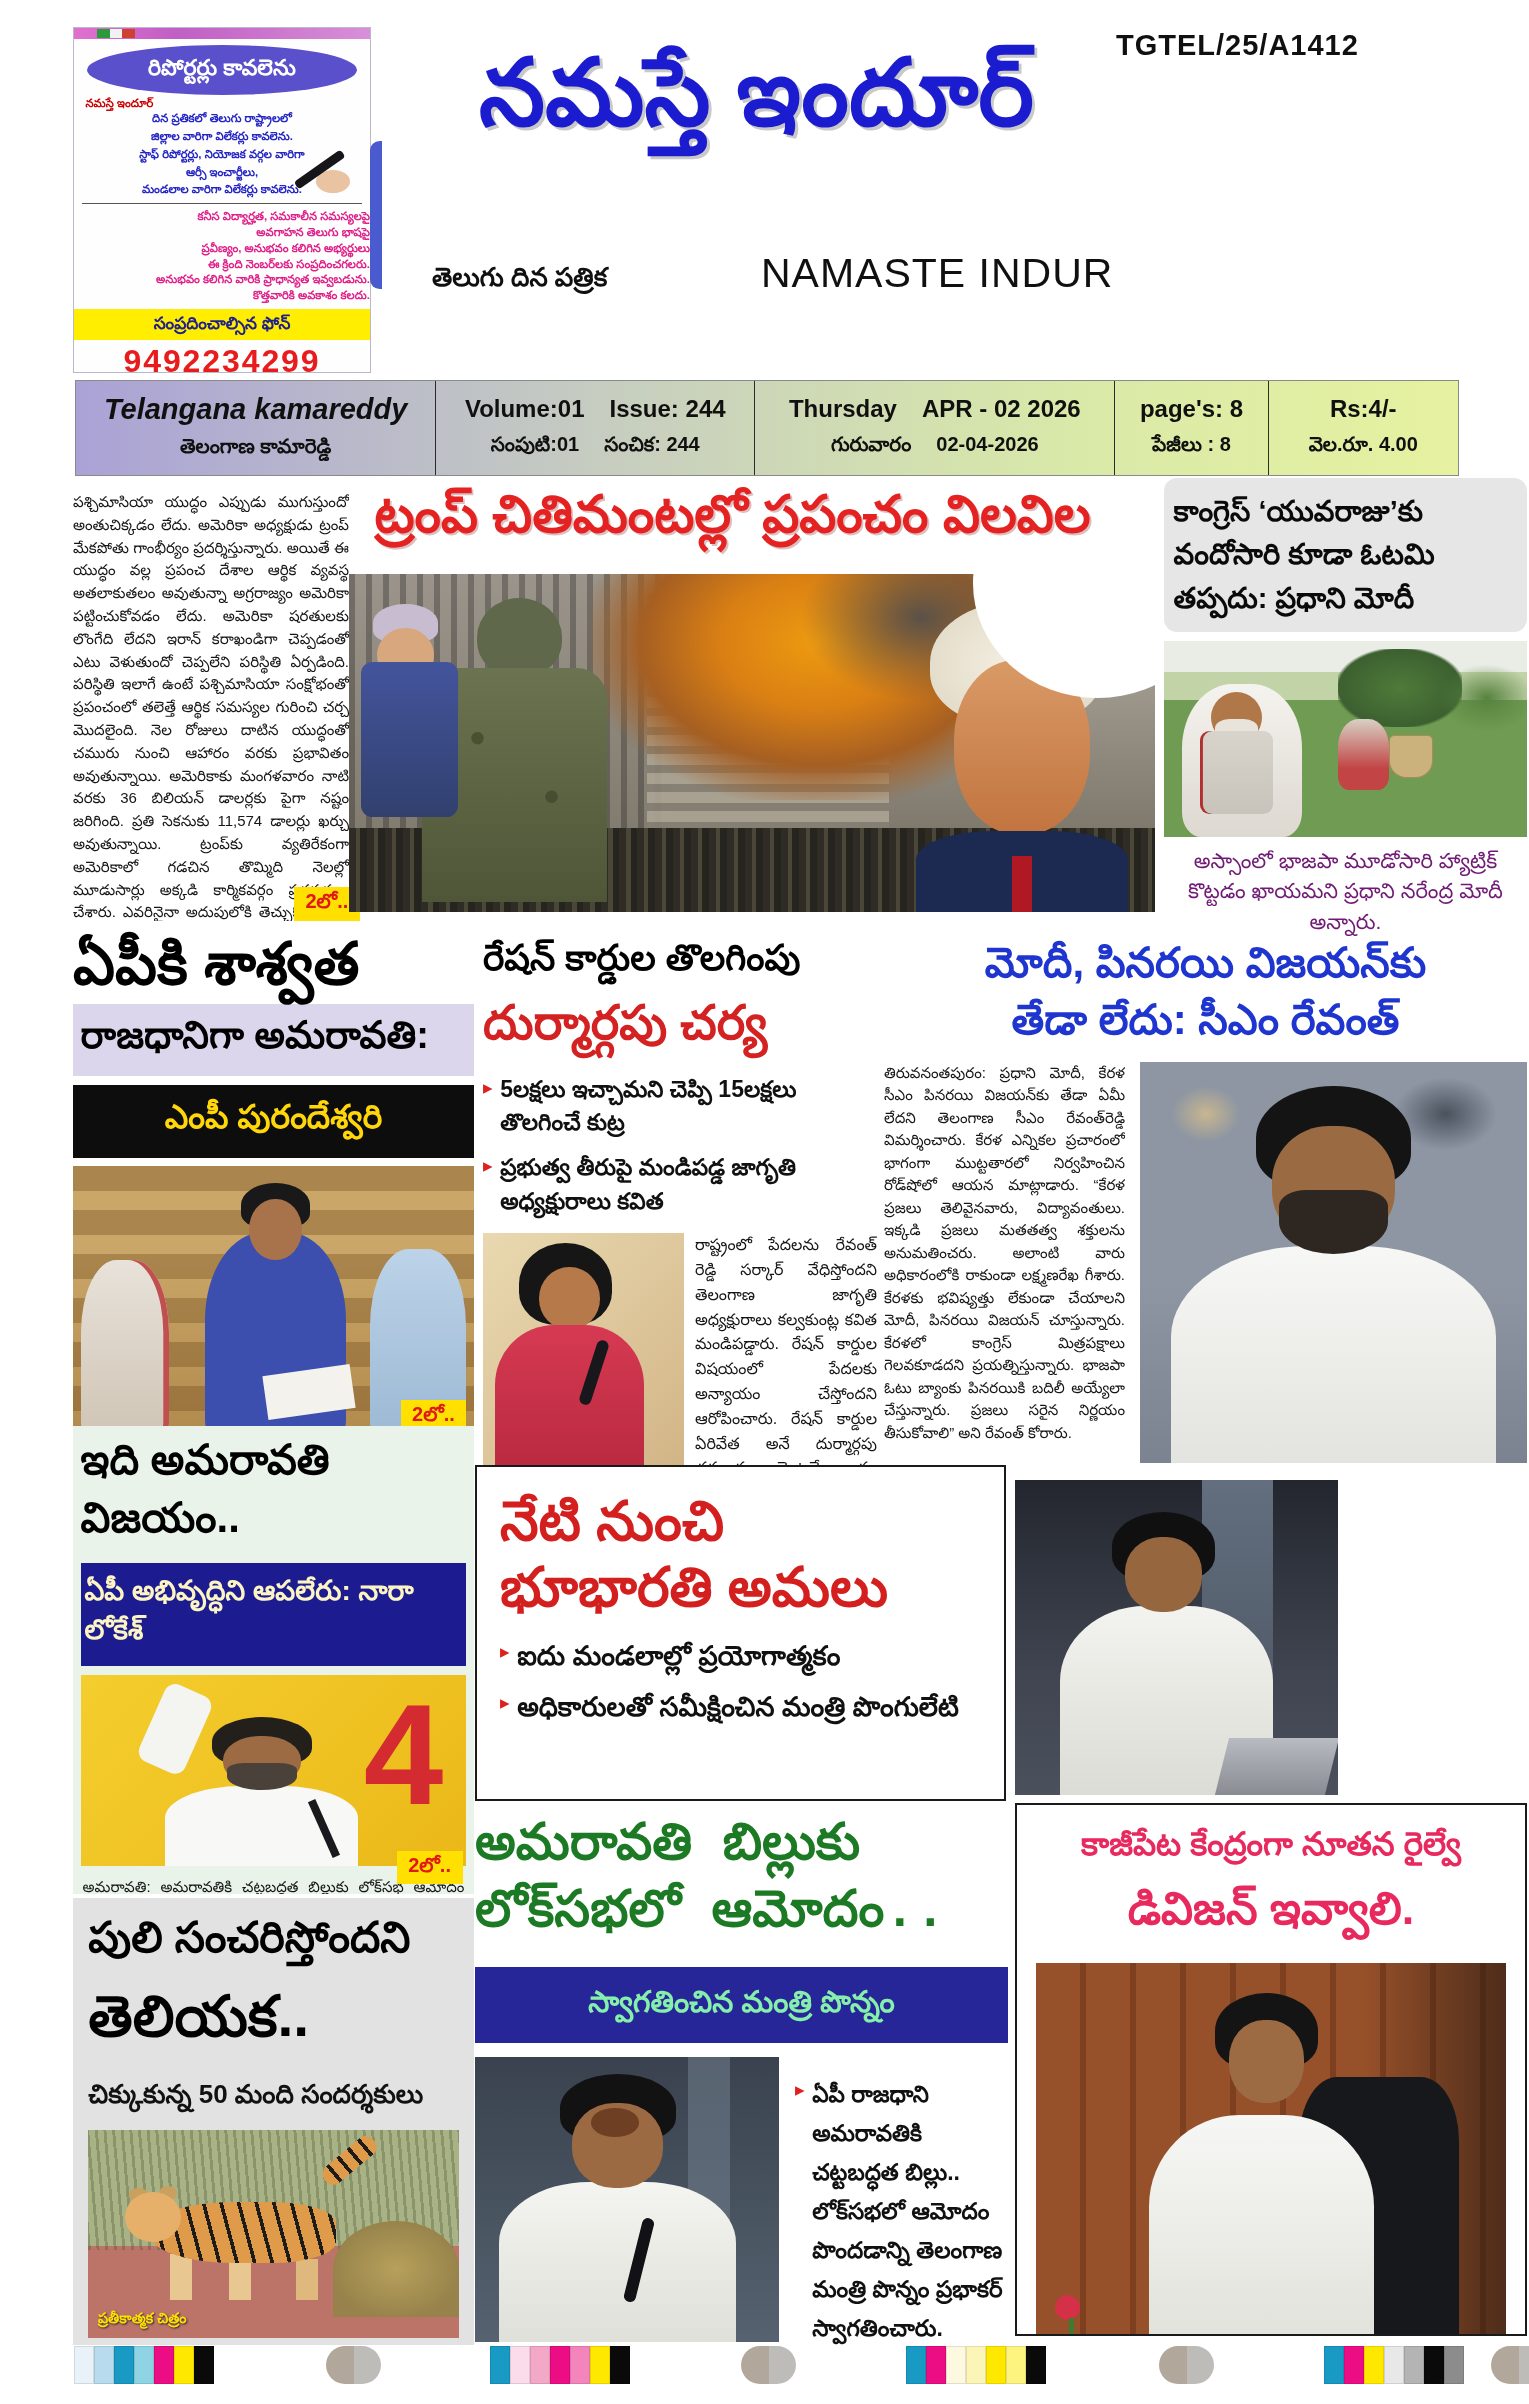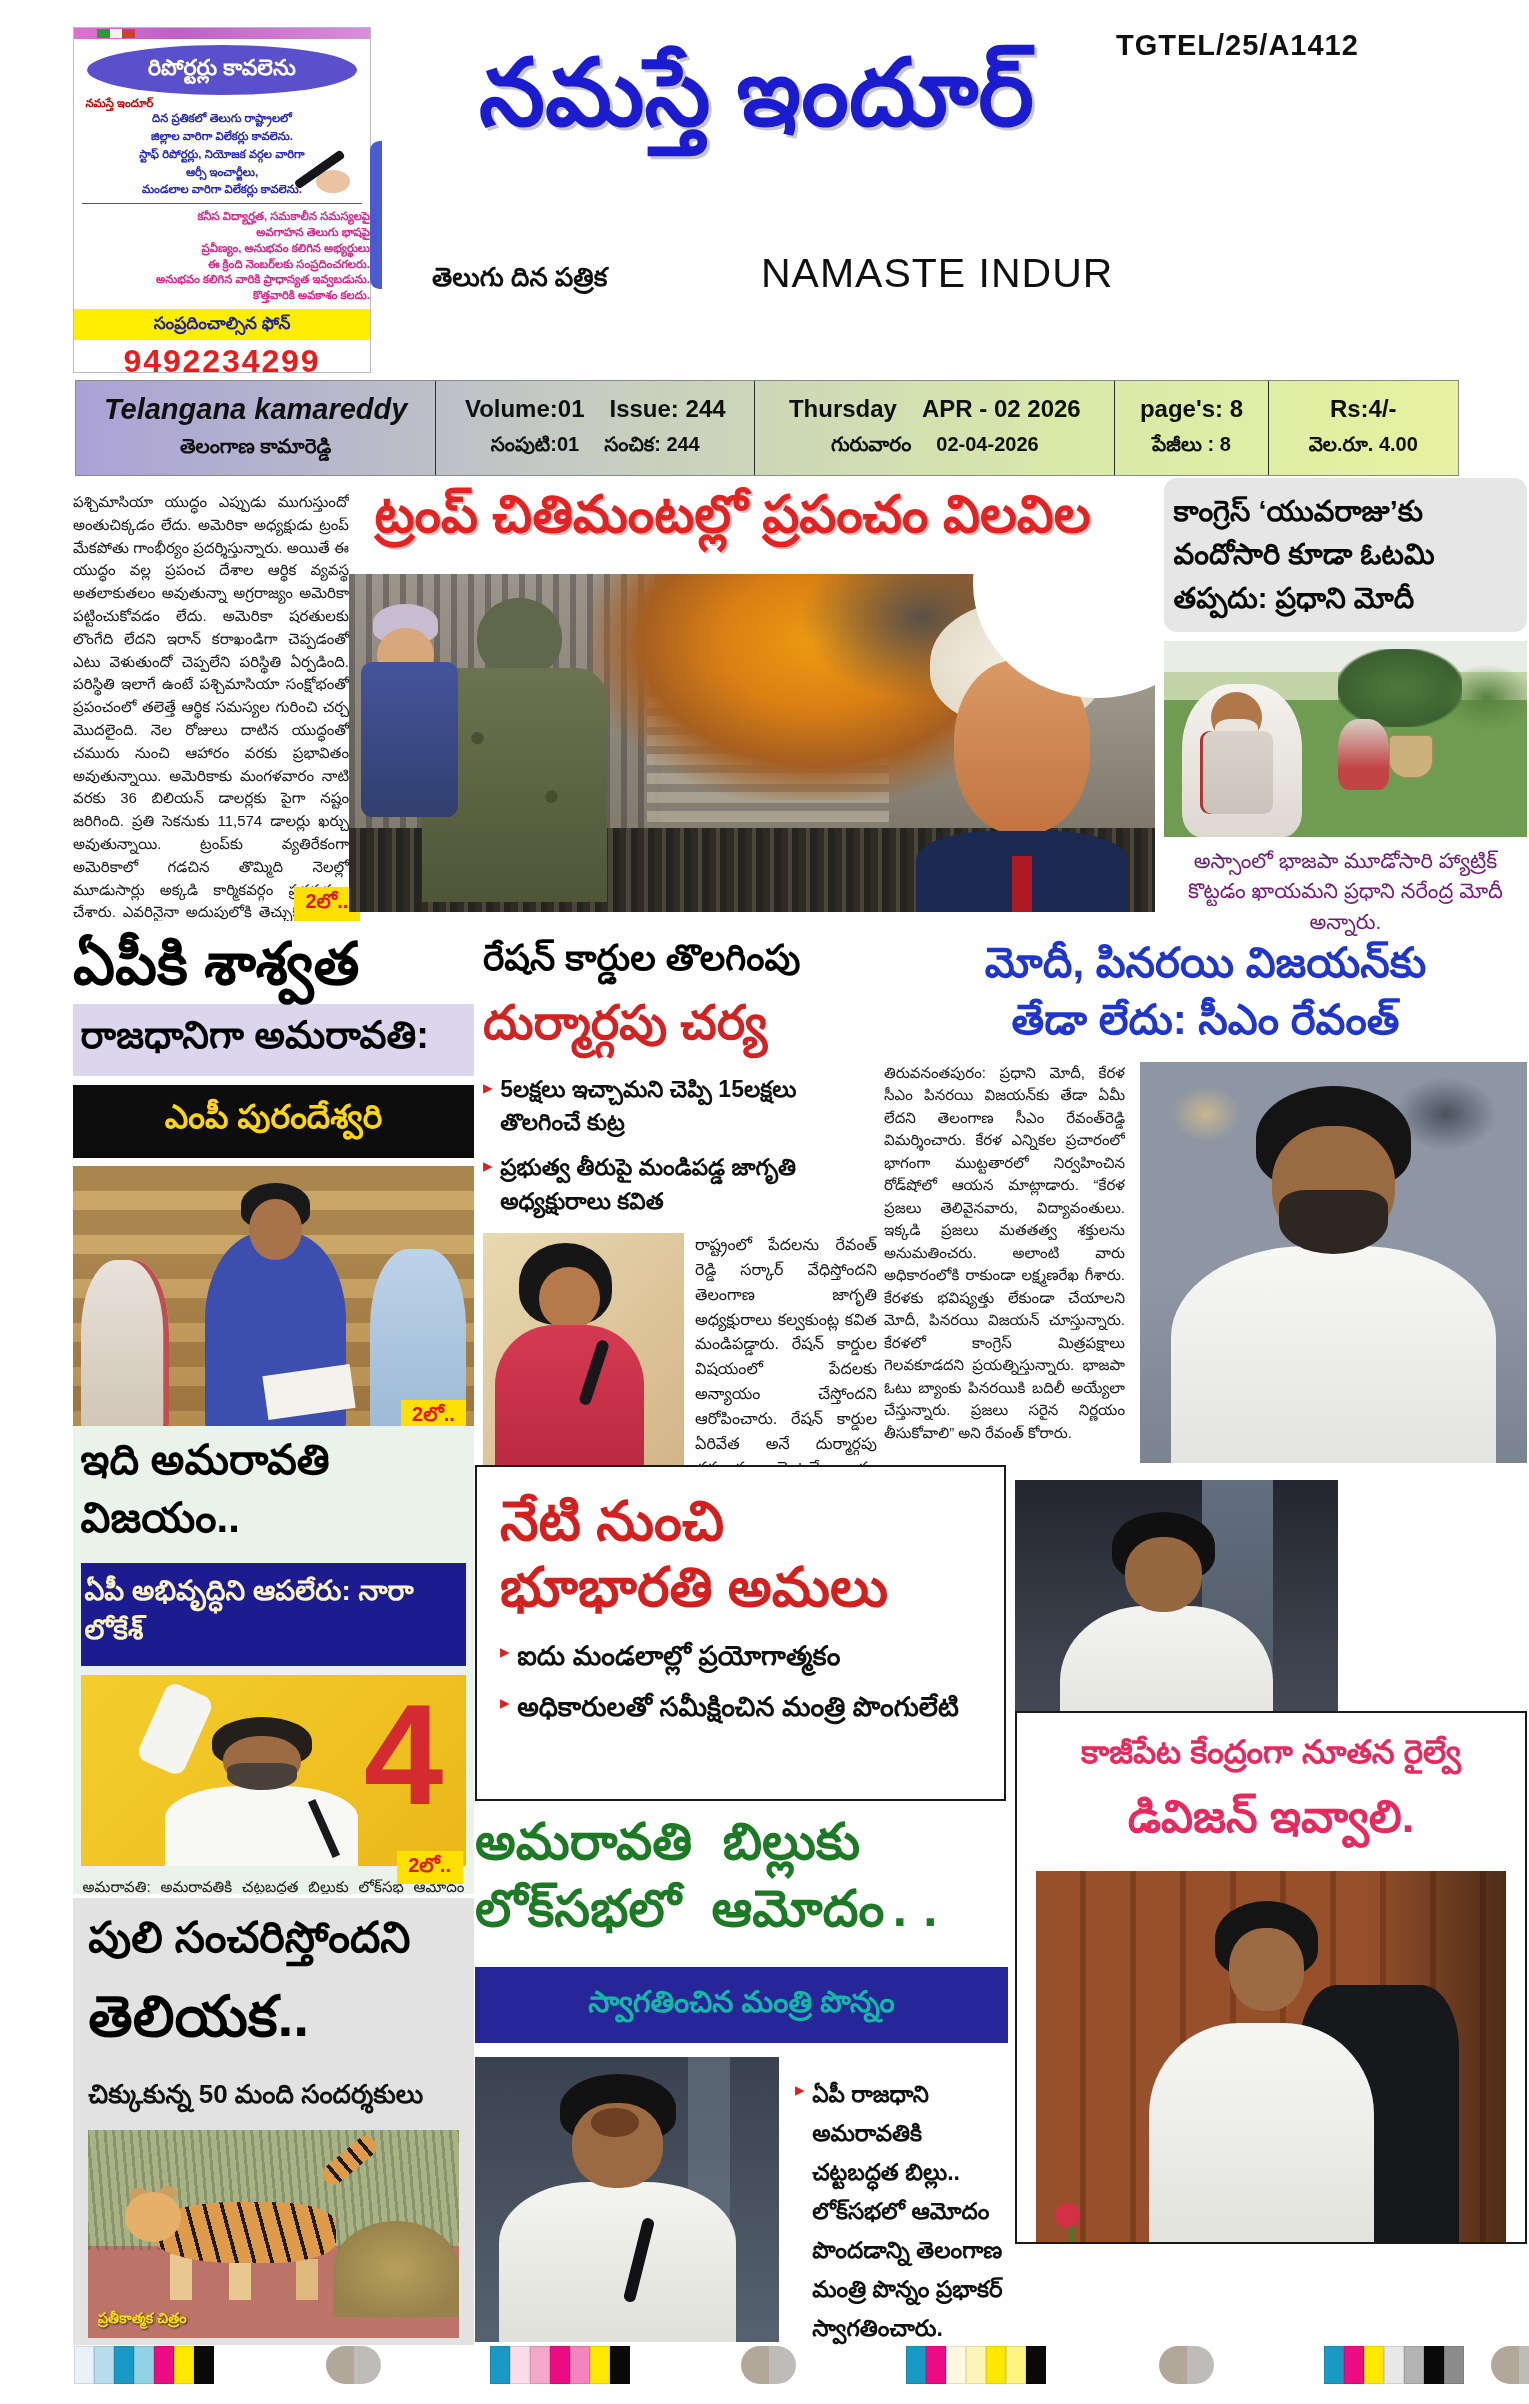--- a/index.html
+++ b/index.html
@@ -145,33 +145,33 @@
   
   .gp{left:1015px;top:1480px;width:323px;height:315px;overflow:hidden;background:linear-gradient(180deg,#23262e,#3f4450 60%,#4a505c);}
   .gp-light{left:58%;top:0;width:22%;height:70%;background:linear-gradient(#7e8ea2,#55606e);opacity:.7;}
   .gp-hair{left:30%;top:10%;width:32%;height:22%;background:#101010;border-radius:50% 50% 35% 35%;}
   .gp-face{left:34%;top:18%;width:24%;height:24%;background:#96663e;border-radius:46%;}
   .gp-shirt{left:14%;top:40%;width:66%;height:60%;background:linear-gradient(#f3f3ef,#dcdcd6);border-radius:40% 40% 0 0;}
   .gp-laptop{right:2%;bottom:0;width:34%;height:18%;background:linear-gradient(#b8bcc2,#888c92);transform:skewX(-14deg);}
 
   
   .ama-h{left:475px;top:1812px;width:533px;color:#1d7a24;font-size:51px;font-weight:900;line-height:1.32;font-family:Liberation Mono, monospace;}
-  .ama-bar{left:475px;top:1967px;width:533px;height:76px;background:#262699;color:#14b8a6;font-size:30px;font-weight:bold;display:flex;align-items:center;justify-content:center;}
+  .ama-bar{left:475px;top:1967px;width:533px;height:76px;background:#262699;color:#86efac;font-size:30px;font-weight:bold;display:flex;align-items:center;justify-content:center;}
   .pn{left:475px;top:2057px;width:304px;height:285px;overflow:hidden;background:linear-gradient(180deg,#39424e,#566270);}
   .pn-strip{left:70%;top:0;width:14%;height:100%;background:#6e7a88;opacity:.6;}
   .pn-hair{left:28%;top:6%;width:38%;height:24%;background:#121212;border-radius:50% 50% 35% 35%;}
   .pn-face{left:32%;top:16%;width:30%;height:30%;background:#9c6a42;border-radius:46%;}
   .pn-mark{left:38%;top:18%;width:16%;height:10%;background:#6e3f22;border-radius:50%;}
   .pn-shirt{left:8%;top:44%;width:78%;height:56%;background:linear-gradient(#f4f4f0,#e0e0da);border-radius:38% 38% 0 0;}
   .pn-mic{left:52%;top:56%;width:11.5px;height:86px;background:#121216;transform:rotate(14deg);border-radius:5.7px;}
   .ama-note{left:795px;top:2063px;width:214px;}
   .ama-note .bullet-text{font-size:23px;line-height:1.7;}
 
   
-  .kaz{left:1015px;top:1711px;width:512px;height:533px;border:2.4px solid #1a1a1a;box-sizing:border-box;background:#fff;overflow:hidden;}
+  .kaz{left:1015px;top:1803px;width:512px;height:533px;border:2.4px solid #1a1a1a;box-sizing:border-box;background:#fff;overflow:hidden;}
   .kaz-h1{color:#e8295e;font-size:32.5px;font-weight:900;text-align:center;margin-top:21px;}
   .kaz-h2{color:#e8295e;font-size:45px;font-weight:900;text-align:center;margin-top:11.5px;}
   .kaz-photo{margin:17px auto 0;width:470px;height:380px;position:relative;overflow:hidden;background:linear-gradient(90deg,rgba(0,0,0,0) 0 70%,rgba(20,16,12,.55) 100%),repeating-linear-gradient(90deg,#96502a 0 44px,#7e3f1e 44px 50px);}
   .kt-chair{left:56%;top:30%;width:34%;height:70%;background:#17181c;border-radius:24% 24% 0 0;}
   .kt-shirt{left:24%;top:40%;width:48%;height:60%;background:linear-gradient(#f6f6f4,#e2e2dc);border-radius:40% 40% 0 0;}
   .kt-hair{left:38%;top:8%;width:22%;height:20%;background:#141414;border-radius:50% 50% 35% 35%;}
   .kt-face{left:41%;top:15%;width:16%;height:22%;background:#9c6b44;border-radius:46%;}
   .kt-rose{left:4%;bottom:6%;width:25px;height:25px;background:#d43048;border-radius:50%;}
   .kt-stem{left:7%;bottom:0;width:4.8px;height:25px;background:#3e7a30;}
 

